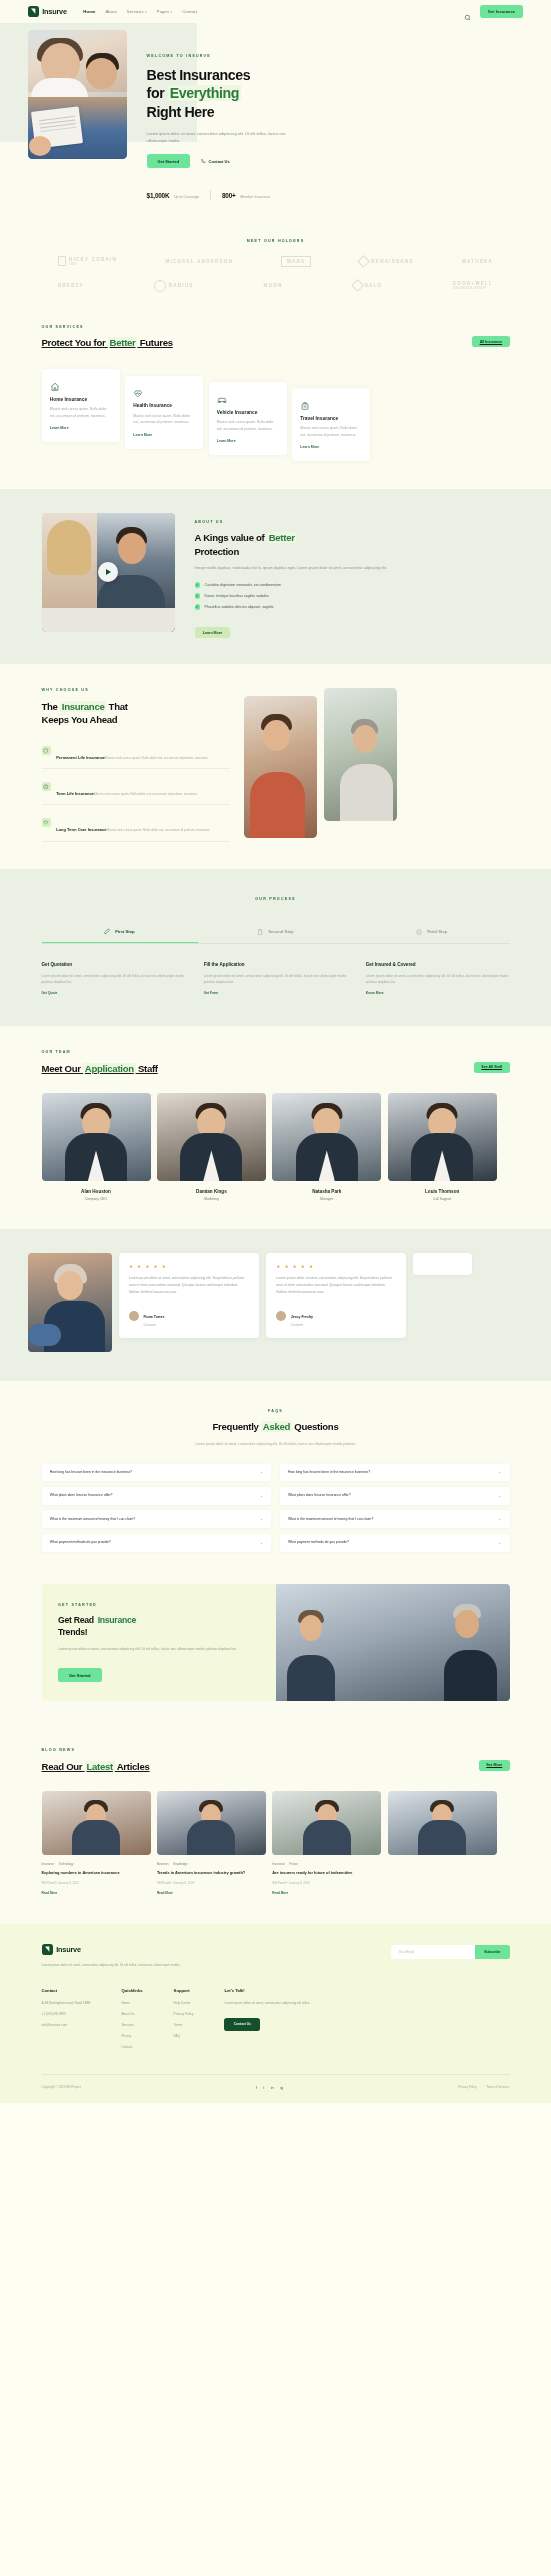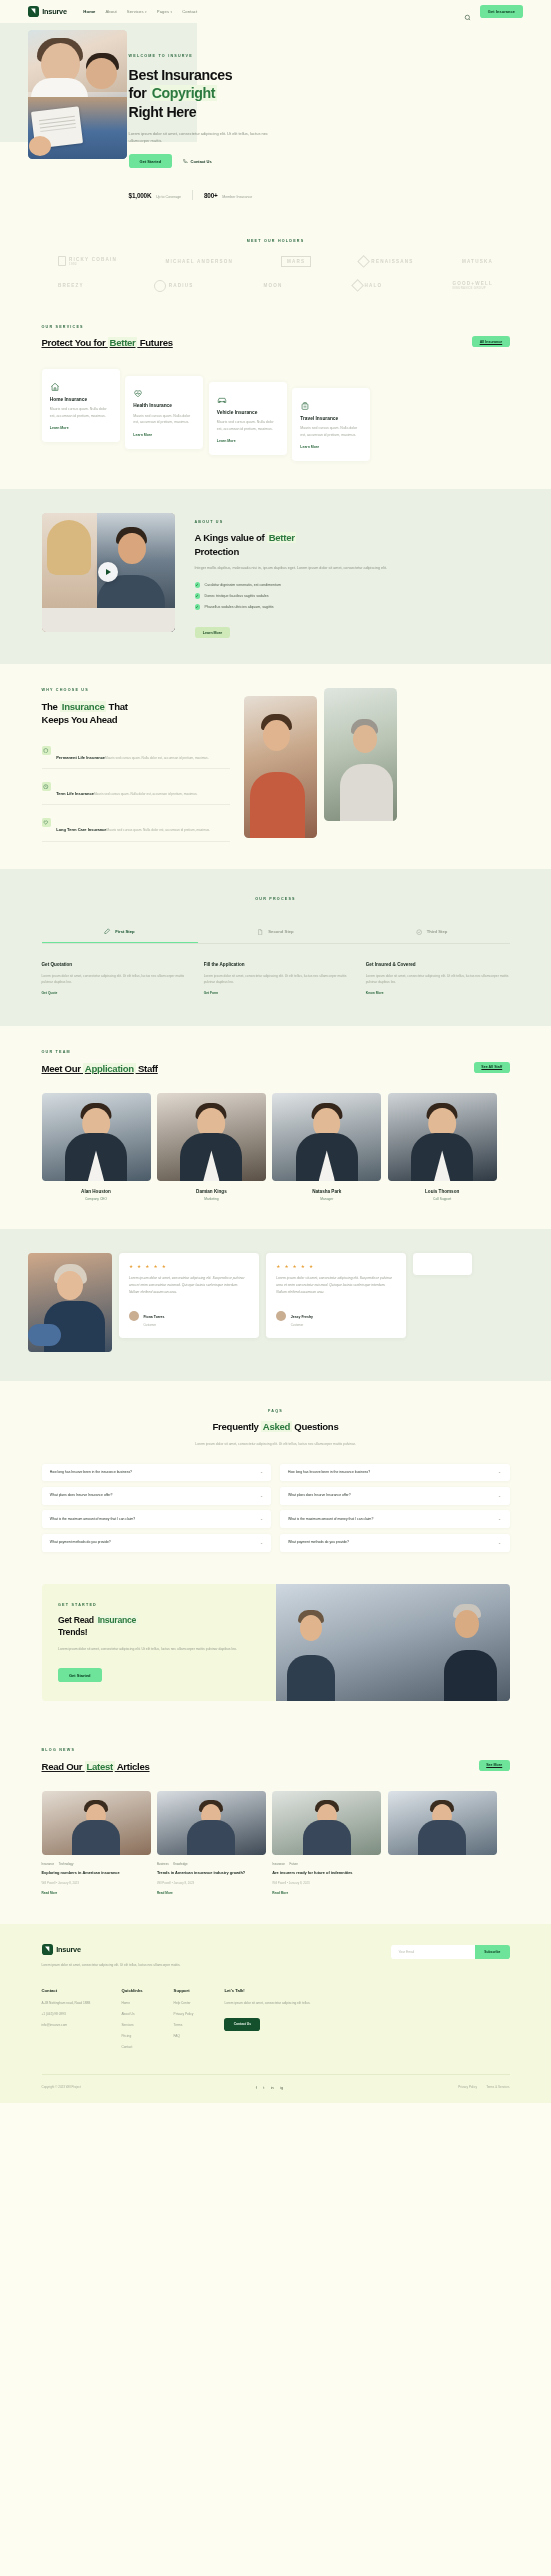--- a/index.html
+++ b/index.html
@@ -41,21 +41,21 @@
     font-size:3.9px; font-weight:700; padding:3.7px 8.3px; cursor:pointer;
     font-family:inherit; letter-spacing:0.1px;
   }
 
   
   .hero { position:relative; background:#fbfbf0; padding:0 0 24px; }
   .hero-bg {
     position:absolute; left:0; top:0; width:197px; height:119px;
     background:#eaf0e4;
   }
-  .hero-inner { position:relative; display:flex; gap:2px; padding:7.3px 27.6px 0; }
+  .hero-inner { position:relative; display:flex; gap:20px; padding:7.3px 27.6px 0; }
   .hero-photo {
     width:99px; height:129px; border-radius:4.6px; overflow:hidden;
     position:relative; flex:none;
     background:linear-gradient(170deg,#cfd9cd 0%,#e8ddd0 45%,#5c7fa8 100%);
   }
   .hero-photo .p-top {
     position:absolute; inset:0 0 52% 0;
     background:linear-gradient(160deg,#d8e3e4 0%,#e9d9c9 40%,#cbb9a5 100%);
   }
   .hero-photo .p-face {
@@ -501,21 +501,21 @@
         <div class="p-bottom"></div>
         <div class="p-clip">
             <div class="p-clip-lines"></div>
           </div>
         <div class="p-hand"></div>
       </div>
       <div class="hero-copy">
         <div class="eyebrow">WELCOME TO INSURVE</div>
         <h1 class="hero-title">
           <span>Best Insurances</span><br>
-          <span>for </span><span class="hi-green">Copyright</span><br>
+          <span>for </span><span class="hi-green">Everything</span><br>
           <span>Right Here</span>
         </h1>
         <p class="hero-sub">Lorem ipsum dolor sit amet, consectetur adipiscing elit. Ut elit tellus, luctus nec ullamcorper mattis.</p>
         <div class="hero-btns">
           <button class="btn-primary">Get Started</button>
           <div class="btn-ghost">
             <svg viewBox="0 0 24 24" fill="none" stroke="currentColor" stroke-width="2">
                 <path d="M22 16.9v3a2 2 0 01-2.2 2A19.8 19.8 0 012.1 4.2 2 2 0 014 2h3a2 2 0 012 1.7c.1 1 .4 2 .7 2.9a2 2 0 01-.5 2.1L8.1 9.9a16 16 0 006 6l1.2-1.1a2 2 0 012.1-.5c.9.3 1.9.6 2.9.7a2 2 0 011.7 2z"></path>
               </svg>
             <span>Contact Us</span>

